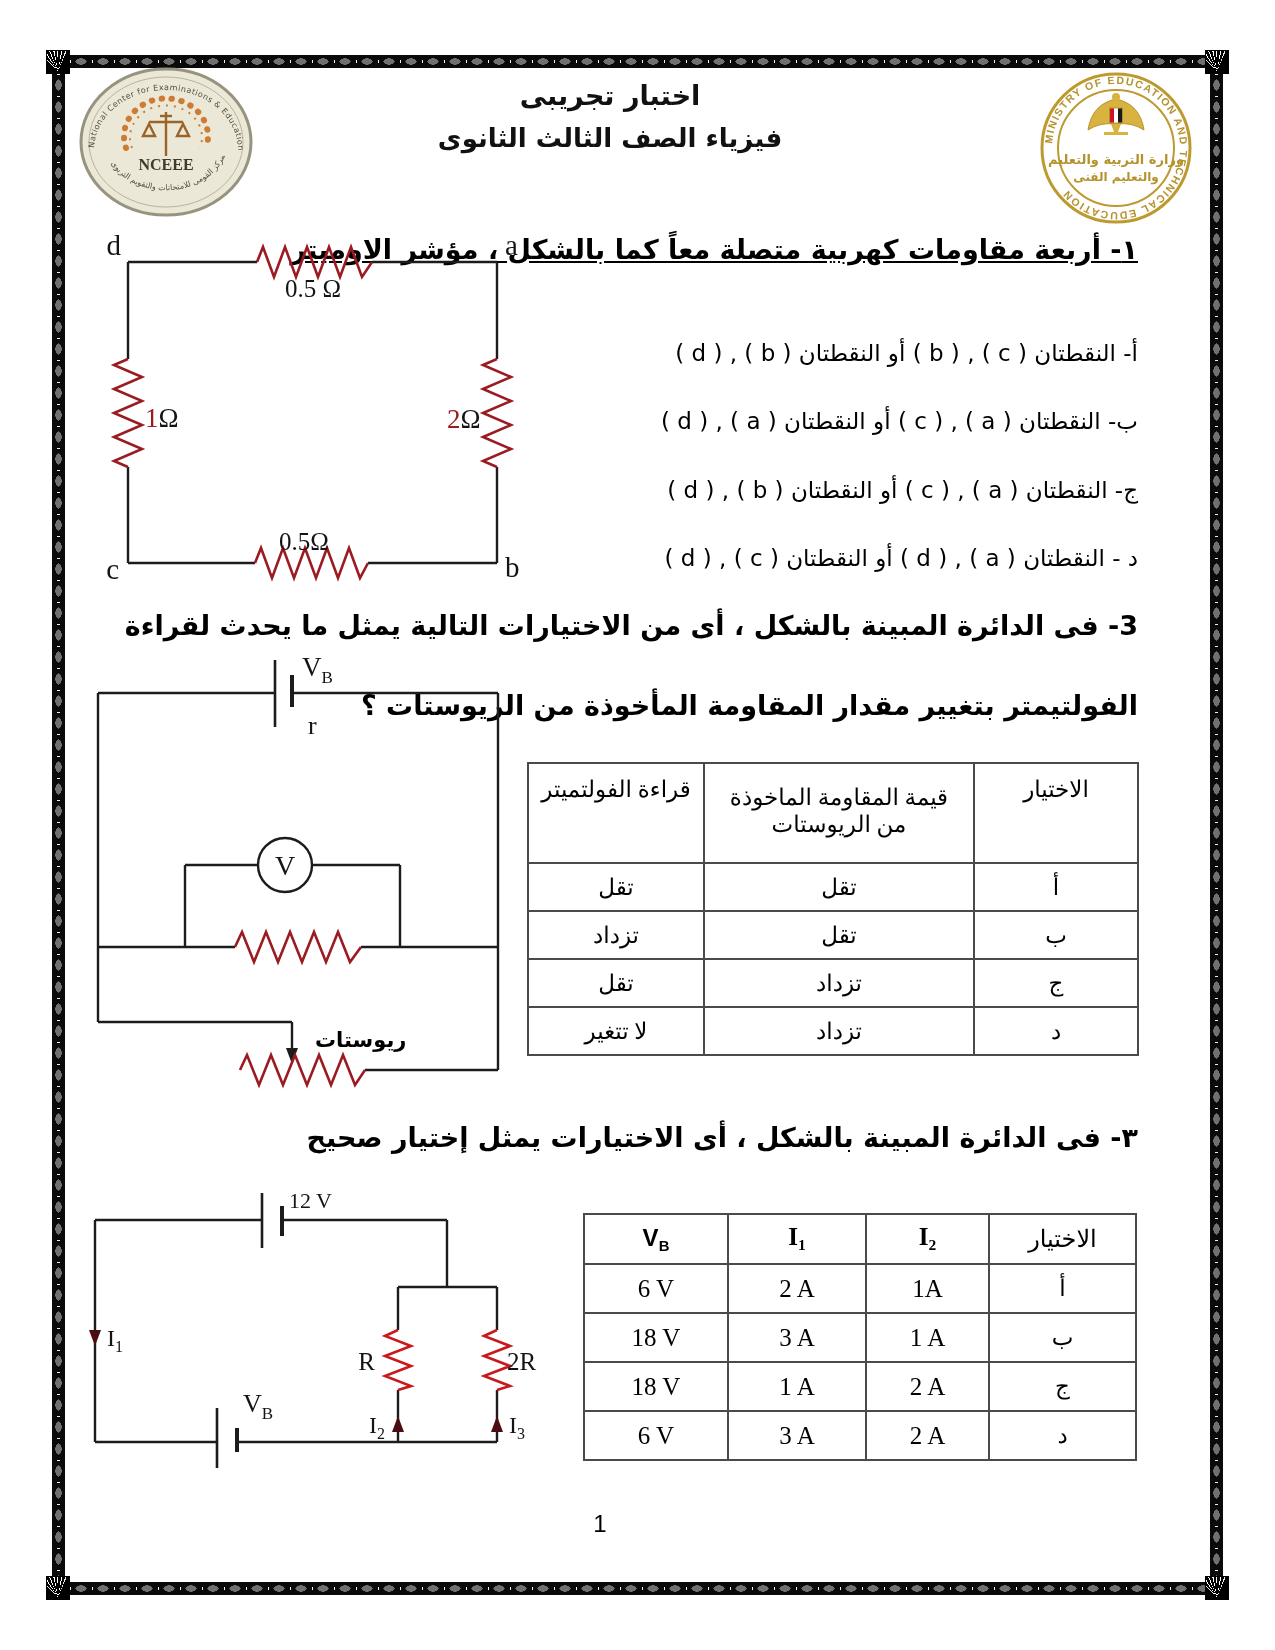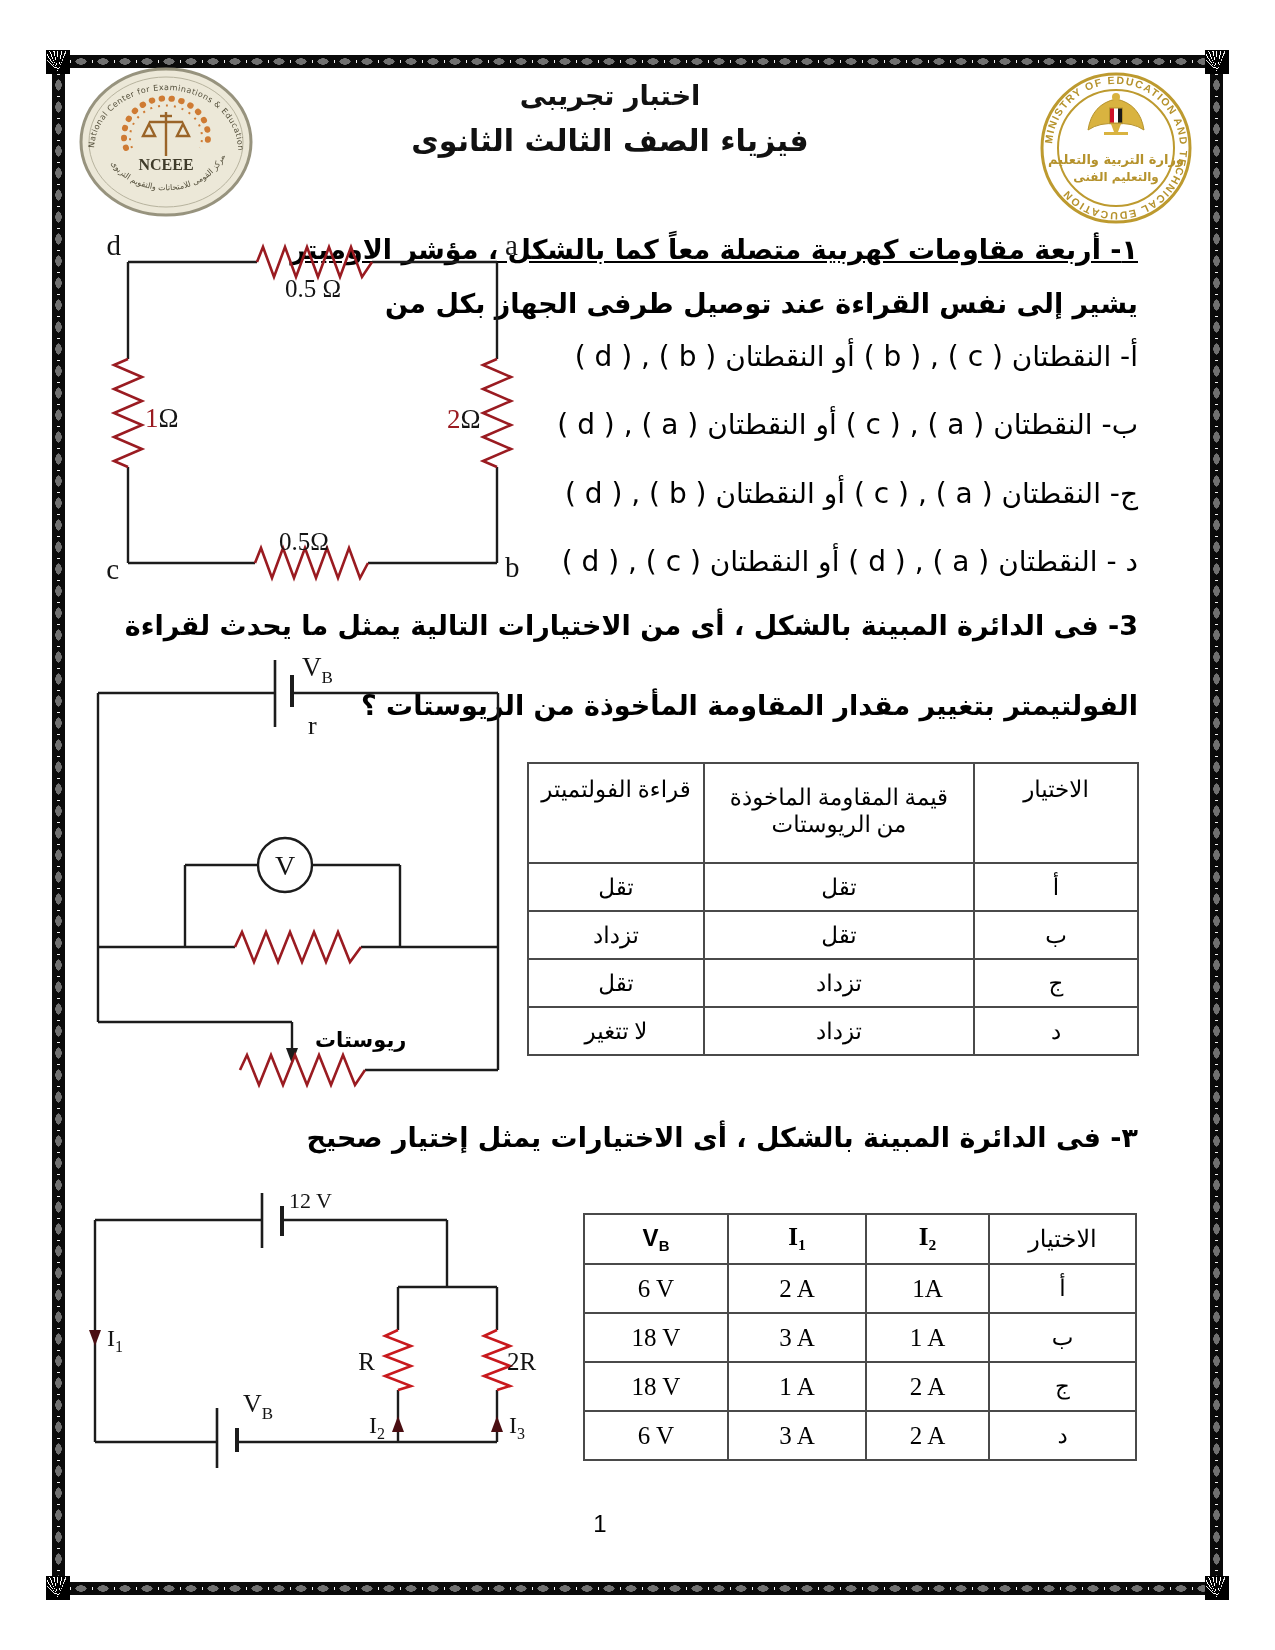--- a/index.html
+++ b/index.html
@@ -17,25 +17,25 @@
     background-size:13px 22px;}
   .corner{position:absolute;width:24px;height:24px;background:#000;}
   .corner::after{content:"";position:absolute;inset:1px;
     background:conic-gradient(from -52deg at 50% 92%,
       transparent 0 6deg,#e8e8e8 6deg 9deg,transparent 9deg 17deg,#fff 17deg 20deg,
       transparent 20deg 28deg,#fff 28deg 31deg,transparent 31deg 39deg,#fff 39deg 42deg,
       transparent 42deg 50deg,#fff 50deg 53deg,transparent 53deg 61deg,#fff 61deg 64deg,
       transparent 64deg 72deg,#e8e8e8 72deg 75deg,transparent 75deg 360deg);}
   
   .title1{font-size:27px;font-weight:700;letter-spacing:1px;}
-  .title2{font-size:30px;font-weight:800;margin-top:12px;letter-spacing:1px;}
+  .title2{font-size:26px;font-weight:800;margin-top:12px;letter-spacing:1px;}
   .qline{position:absolute;left:420px;width:718px;direction:rtl;text-align:right;
          font-size:27px;font-weight:700;color:#000;white-space:nowrap;}
   .qopt{position:absolute;left:420px;width:718px;direction:rtl;text-align:right;
-        font-size:28px;font-weight:400;color:#000;white-space:nowrap;}
+        font-size:23px;font-weight:400;color:#000;white-space:nowrap;}
   
   table.mcq{border-collapse:collapse;table-layout:fixed;direction:rtl;background:#fff;}
   table.mcq td,table.mcq th{border:2px solid #4a4a4a;text-align:center;vertical-align:middle;
         font-family:"Liberation Serif","DejaVu Serif",serif;font-weight:400;
         font-size:23px;color:#000;padding:0 8px;}
   table.mcq th{font-weight:400;}
   .sub{font-size:0.62em;vertical-align:-0.35em;}
   .bold-sans{font-family:"Liberation Sans","DejaVu Sans",sans-serif;font-weight:700;}
   .bold-ser{font-family:"Liberation Serif","DejaVu Serif",serif;font-weight:700;}
   .pageno{font-family:"Liberation Sans","DejaVu Sans",sans-serif;font-size:24px;color:#000;text-align:center;}
@@ -97,21 +97,20 @@
     <text x="78" y="94" text-anchor="middle" font-size="13" font-weight="700" fill="#b5922c">وزارة التربية والتعليم</text>
     <text x="78" y="111" text-anchor="middle" font-size="12" font-weight="700" fill="#b5922c">والتعليم الفنى</text>
   </svg>
 
   <div class="abs" style="left:390px;top:80px;width:440px;text-align:center;direction:rtl;">
     <div class="title1">اختبار تجريبى</div>
     <div class="title2">فيزياء الصف الثالث الثانوى</div>
   </div>
 
   <div class="qline" style="top:234px;text-decoration:underline;">١- أربعة مقاومات كهربية متصلة معاً كما بالشكل ، مؤشر الاوميتر</div>
-  <div class="qline" style="top:288px;padding-right:78px;">يشير إلى نفس القراءة عند توصيل طرفى الجهاز بكل من</div>
   <div class="qopt" style="top:340px;padding-right:38px;">أ-  النقطتان ( c ) , ( b )  أو النقطتان  ( b ) , ( d )</div>
   <div class="qopt" style="top:408px;padding-right:38px;">ب- النقطتان ( a ) , ( c )  أو النقطتان  ( a ) , ( d )</div>
   <div class="qopt" style="top:545px;padding-right:38px;">د - النقطتان ( a ) , ( d )  أو النقطتان  ( c ) , ( d )</div>
   <div class="qopt" style="top:477px;padding-right:38px;">ج- النقطتان ( a ) , ( c )  أو النقطتان  ( b ) , ( d )</div>
 
   <svg class="abs" style="left:75px;top:215px;" width="455" height="378" viewBox="0 0 455 378">
     <g stroke="#1c1c1c" stroke-width="2.4" fill="none">
       <path d="M53,47 H182 M297,47 H422 M422,47 V144 M422,252 V348 M422,348 H293 M180,348 H53 M53,348 V252 M53,144 V47"></path>
     </g>
     <g stroke="#9a1b21" stroke-width="2.6" fill="none">

